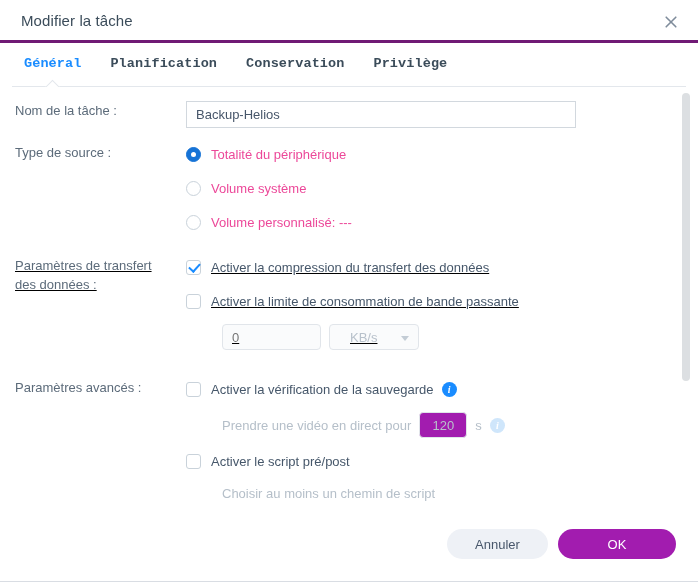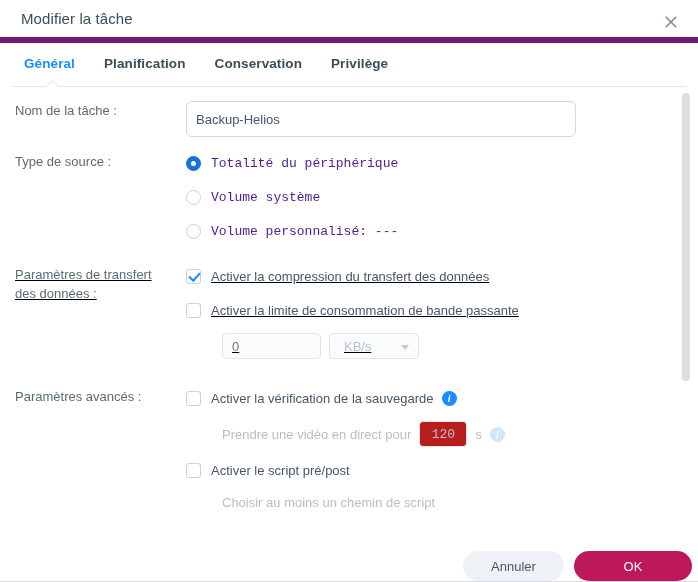--- a/index.html
+++ b/index.html
@@ -19,21 +19,21 @@
     display: flex;
     flex-direction: column;
     border-bottom: 1px solid #d9dde3;
   }
 
   
   .titlebar {
     position: relative;
     height: 43px;
     flex: 0 0 43px;
-    border-bottom: 6px solid #701a75;
+    border-bottom: 3px solid #701a75;
     display: flex;
     align-items: center;
   }
   .title-text {
     margin-left: 21px;
     font-size: 15px;
     color: #3e4category;
     color: #3b4c5a;
     font-weight: 400;
     letter-spacing: .1px;
@@ -62,20 +62,21 @@
     padding-top: 13px;
   }
   .tab {
     font-size: 13.5px;
     font-weight: bold;
     color: #3b4c5a;
     margin-right: 29px;
     cursor: pointer;
     white-space: nowrap;
     letter-spacing: .1px;
+    font-family: Liberation Mono, monospace;
   }
   .tab.active { color: #1a8cff; }
   .tab-divider {
     position: absolute;
     left: 12px; right: 12px;
     bottom: 0;
     height: 1px;
     background: #e3e7ec;
   }
   .tab-caret {
@@ -119,23 +120,23 @@
     padding-left: 15px;
     font-size: 13px;
     color: #5c6b7a;
     line-height: 19px;
   }
   .fld { flex: 1 1 auto; }
 
   
   .text-input {
     width: 390px;
-    height: 36px;
+    height: 27px;
     border: 1px solid #d2d8de;
-    border-radius: 6px;
+    border-radius: 0;
     background: #fff;
     font-size: 13px;
     color: #47566a;
     padding: 0 9px;
     font-family: "Liberation Sans", sans-serif;
     outline: none;
   }
   .small-input {
     width: 99px;
     height: 26px;
@@ -146,37 +147,37 @@
     color: #b8c1cb;
     padding: 0 9px;
     font-family: "Liberation Sans", sans-serif;
     outline: none;
   }
   .tiny-input {
     width: 48px;
     height: 26px;
     border: 1px solid #e1e5ea;
     border-radius: 4px;
-    background: #b91c1c;
+    background: #a21caf;
     font-size: 13px;
     color: #b8c1cb;
     text-align: center;
-    font-family: Liberation Mono, monospace;
+    font-family: Liberation Sans, sans-serif;
     outline: none;
   }
   .select-box {
     position: relative;
     width: 90px;
     height: 26px;
     border: 1px solid #e1e5ea;
     border-radius: 4px;
     background: #fafbfc;
     display: flex;
     align-items: center;
-    padding-left: 14px;
+    padding-left: 20px;
     font-size: 13px;
     color: #b8c1cb;
   }
   .select-arrow {
     position: absolute;
     right: 9px; top: 11px;
     width: 0; height: 0;
     border-left: 4px solid transparent;
     border-right: 4px solid transparent;
     border-top: 5px solid #c3ccd5;
@@ -206,23 +207,22 @@
   .radio.checked::after {
     content: "";
     position: absolute;
     left: 4px; top: 4px;
     width: 5px; height: 5px;
     border-radius: 50%;
     background: #fff;
   }
   .opt-label {
     font-size: 13px;
-    color: #4c1d95;
+    color: #ec4899;
     white-space: nowrap;
-    font-family: Liberation Mono, monospace;
   }
 
   
   .cbrow {
     display: flex;
     align-items: center;
     height: 22px;
     margin-bottom: 12px;
   }
   .checkbox {
@@ -300,37 +300,37 @@
     border-radius: 4px;
     background: #dcdfe2;
     cursor: pointer;
   }
 
   
   .footer {
     flex: 0 0 52px;
     height: 52px;
     display: flex;
-    align-items: flex-end;
+    align-items: flex-start;
     justify-content: flex-end;
-    padding-right: 6px;
+    padding-right: 22px;
     gap: 10px;
     background: #fff;
   }
   .btn {
     height: 30px;
     min-width: 101px;
     border: none;
     border-radius: 16px;
     font-size: 13px;
     font-family: "Liberation Sans", sans-serif;
     cursor: pointer;
   }
   .btn-cancel { background: #eef1f6; color: #47566a; }
-  .btn-ok { background: #be185d; color: #fff; min-width: 118px; }
+  .btn-ok { background: #a21caf; color: #fff; min-width: 118px; }
 
   .indent { padding-left: 36px; }
   .inline { display: flex; align-items: center; gap: 8px; }
 </style>
 </head>
 <body>
 
 <div class="dialog">
 
   <div class="titlebar">

